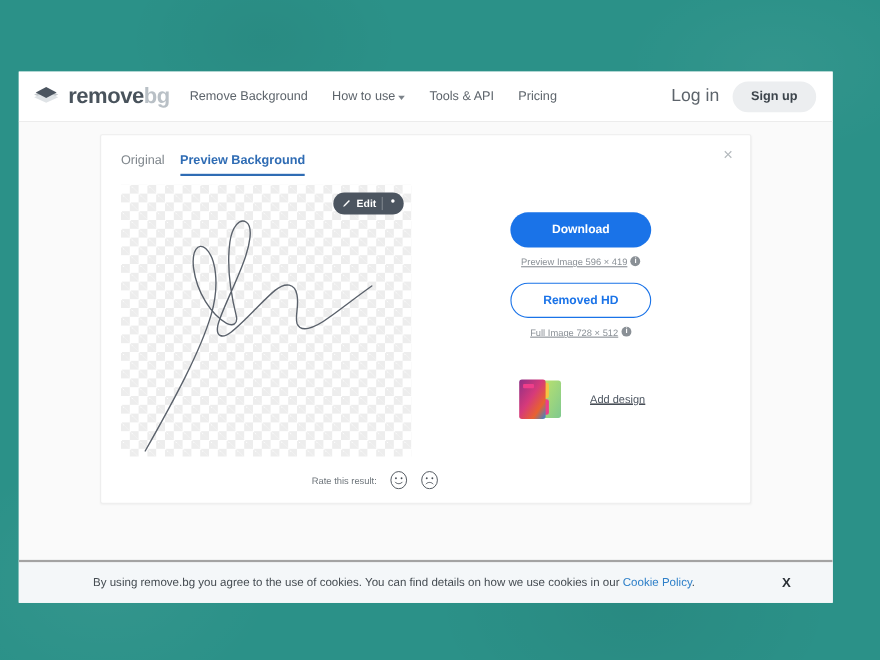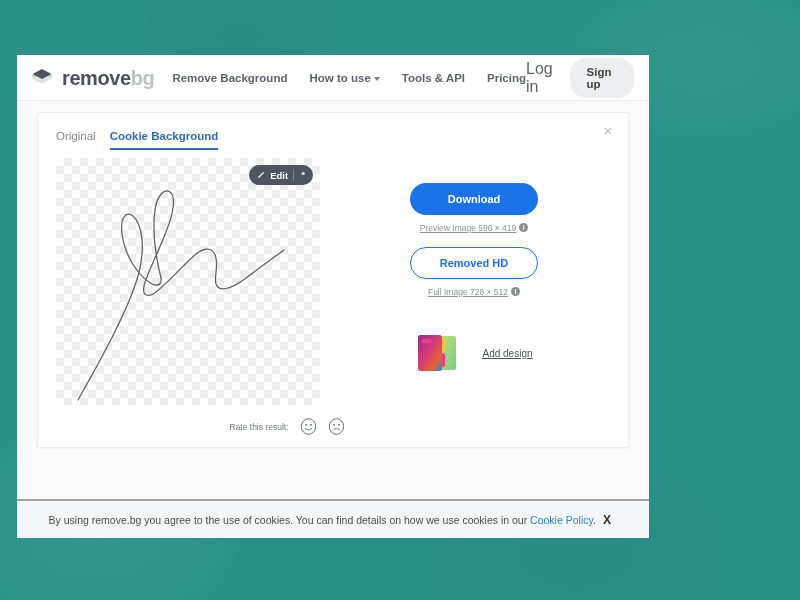--- a/index.html
+++ b/index.html
@@ -22,22 +22,22 @@
       radial-gradient(ellipse 220px 160px at 12% 88%, rgba(255,255,255,.045), transparent 70%),
       radial-gradient(ellipse 260px 170px at 72% 92%, rgba(0,0,0,.05), transparent 70%),
       radial-gradient(ellipse 200px 120px at 88% 10%, rgba(255,255,255,.04), transparent 70%),
       radial-gradient(ellipse 180px 130px at 30% 6%, rgba(0,0,0,.045), transparent 70%);
     pointer-events: none;
   }
 
   
   .page {
     position: absolute;
-    left: 17px; top: 55px;
-    width: 632px; height: 483px;
+    left: 17px; top: 65px;
+    width: 740px; height: 483px;
     background: #ffffff;
     overflow: hidden;
   }
 
   
   .site-header {
     height: 46px;
     background: #fff;
     border-bottom: 1px solid #ececec;
     display: flex;
@@ -49,21 +49,21 @@
 
   .brand-mark { width: 26px; height: 26px; flex: none; }
 
   .brand-text {
     font-size: 20px; font-weight: bold; letter-spacing: -.4px;
     line-height: 1;
   }
   .brand-text .t-remove { color: #49535c; }
   .brand-text .t-bg { color: #b9c0c6; }
 
-  .nav { display: flex; align-items: center; gap: 22px; font-weight: bold; }
+  .nav { display: flex; align-items: center; gap: 22px; }
   .nav-item {
     font-size: 11.5px; color: #5d646b; white-space: nowrap;
     display: flex; align-items: center; gap: 3px;
     cursor: pointer;
   }
   .caret-down {
     width: 0; height: 0;
     border-left: 3.5px solid transparent;
     border-right: 3.5px solid transparent;
     border-top: 4px solid #7b8289;
@@ -275,21 +275,21 @@
 
     <div class="card">
 
       <div class="card-close">×</div>
 
       <div class="tabs">
         <div class="tab">
           <span>Original</span>
         </div>
         <div class="tab active">
-          <span>Cookie Background</span>
+          <span>Preview Background</span>
         </div>
       </div>
 
       <div class="content-row">
 
         <div class="img-wrap">
           <svg class="sig-svg" viewBox="0 0 264 247">
             <g fill="none" stroke="#5a616b" stroke-width="1.25" stroke-linecap="round">
               <path d="M22,242 C48,196 72,152 82,118 C90,90 86,66 77,58 C70,52 64,60 66,76 C69,98 82,118 96,126 C102,129 106,126 105,120"></path>
               <path d="M105,120 C100,100 96,74 99,52 C101,38 108,30 114,34 C120,38 118,54 110,74 C101,97 90,118 88,128 C86,138 92,140 100,134 C112,125 128,106 140,96 C150,88 158,90 160,100 C162,110 158,120 160,126 C163,134 174,132 190,120 C205,109 218,99 228,92"></path>

